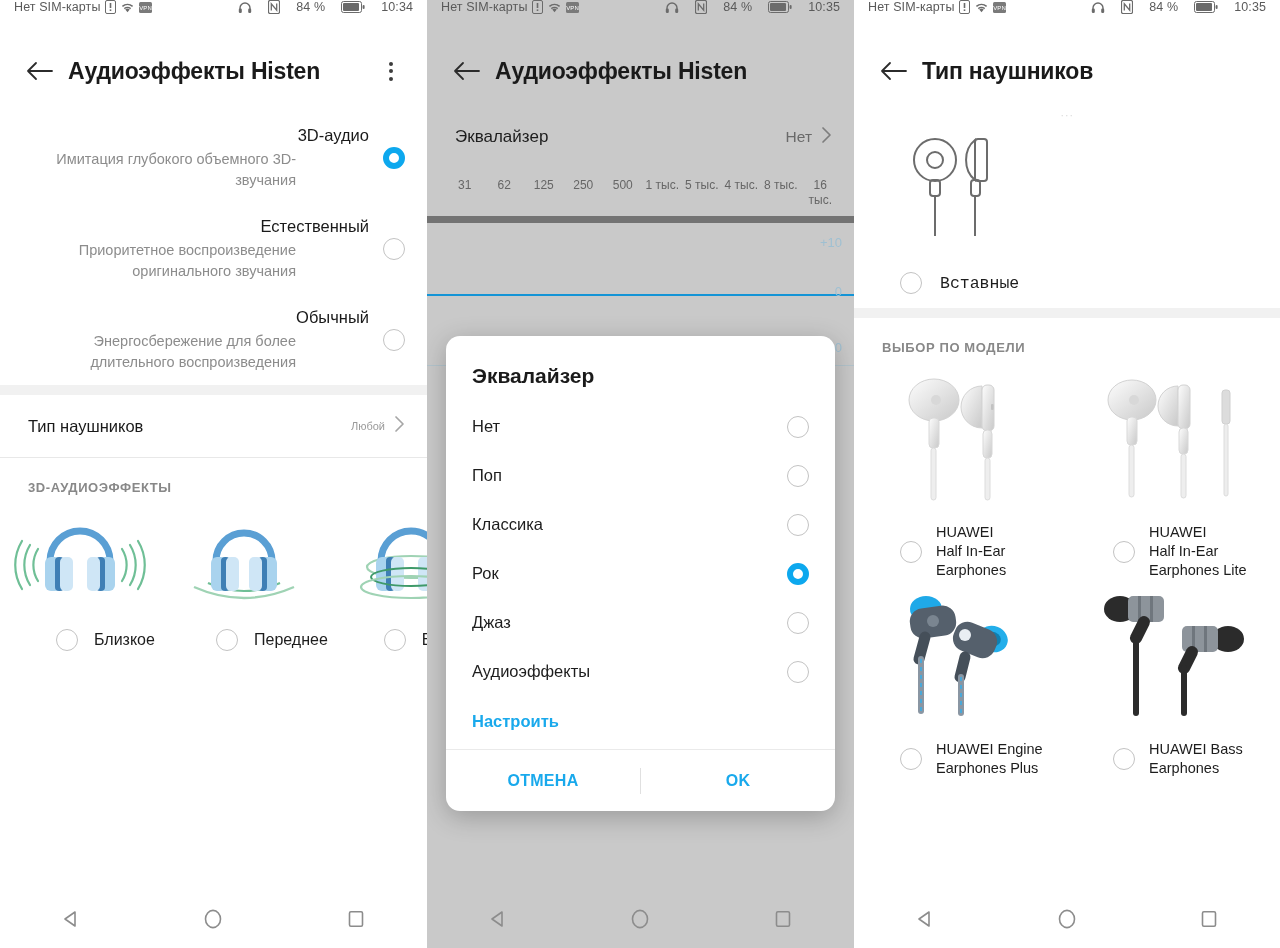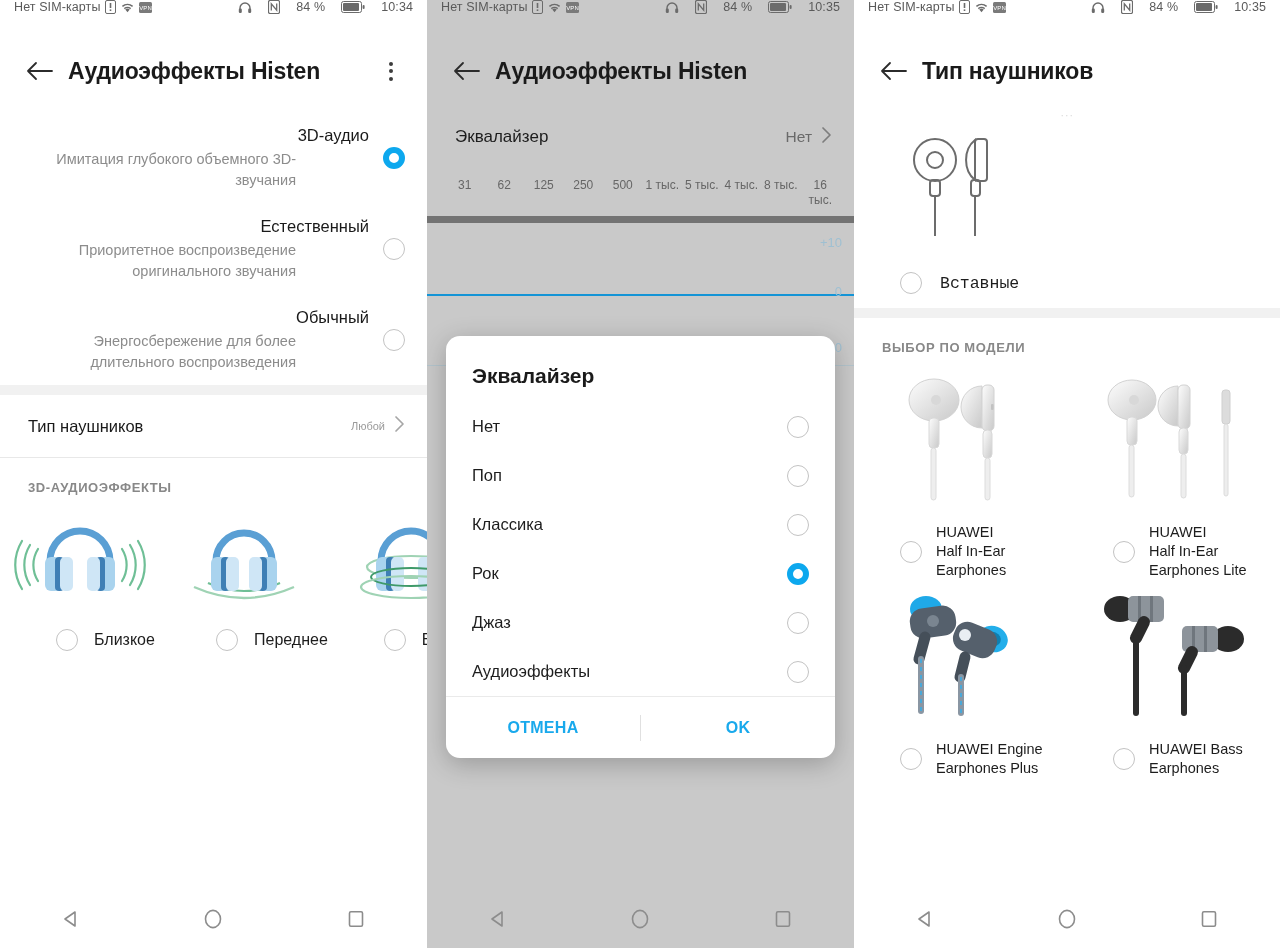--- a/index.html
+++ b/index.html
@@ -452,20 +452,21 @@
       </div>
       <div class="dlg-item">
         <span class="t">Джаз</span>
         <span class="radio"></span>
       </div>
       <div class="dlg-item">
         <span class="t">Аудиоэффекты</span>
         <span class="radio"></span>
       </div>
 
+      <div class="dlg-custom">Настроить</div>
 
       <div class="dlg-actions">
         <div class="dlg-btn">ОТМЕНА</div>
         <div class="dlg-sep"></div>
         <div class="dlg-btn">OK</div>
       </div>
     </div>
 
     <div class="navbar tinted">
       <div class="nav-btn">

